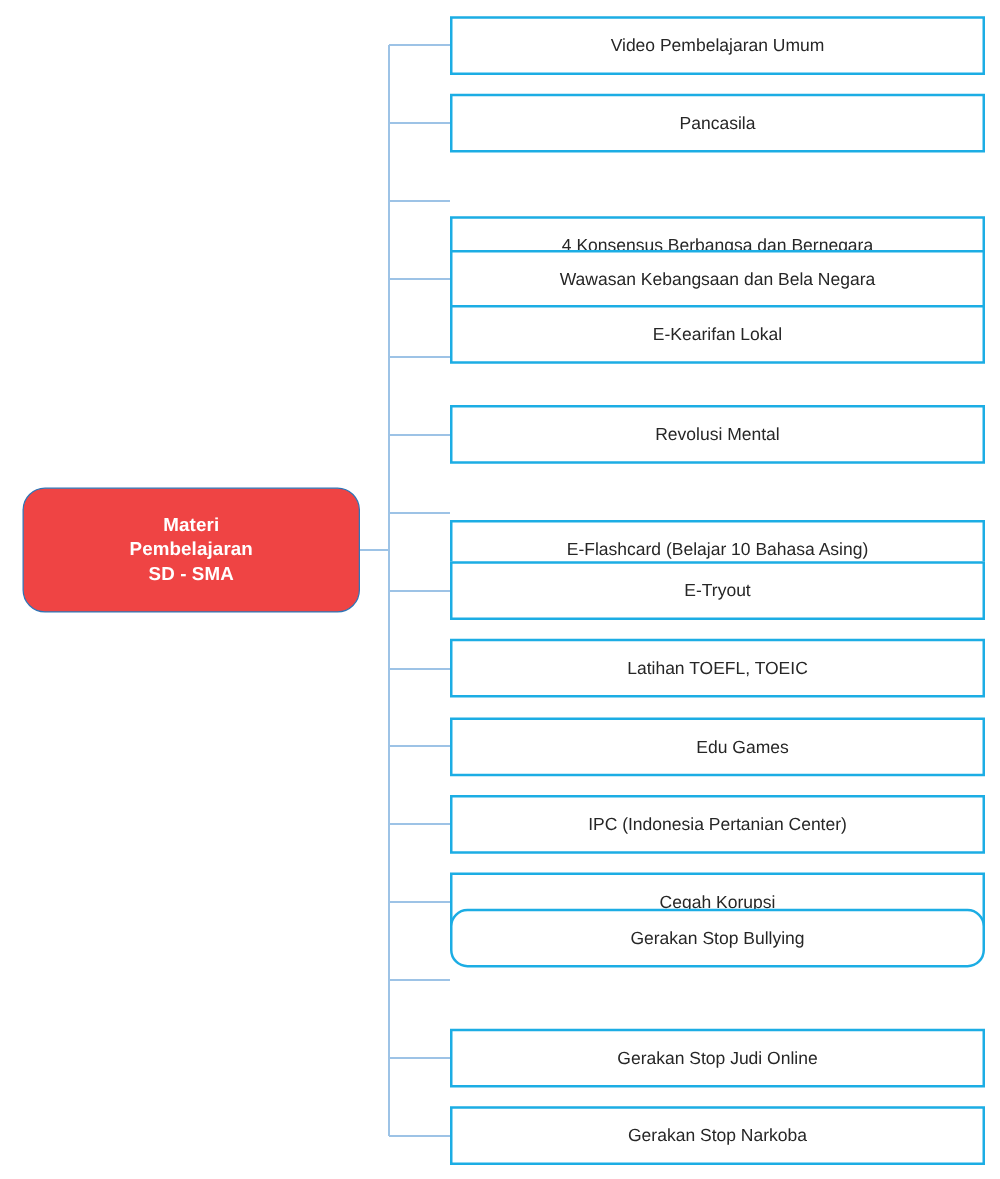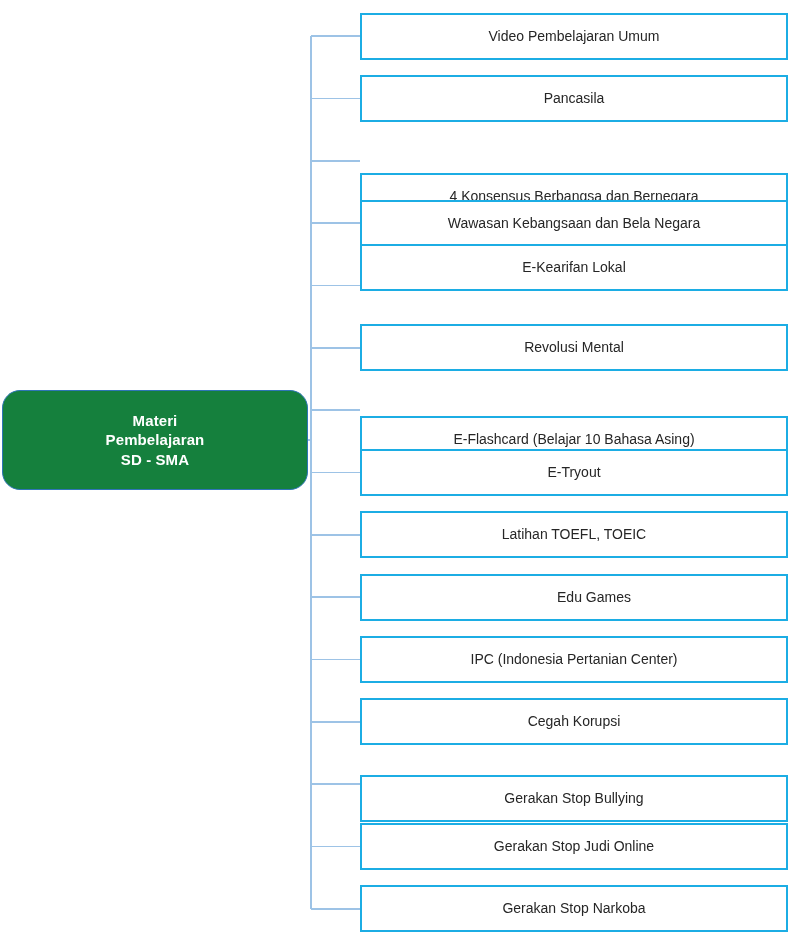--- a/index.html
+++ b/index.html
@@ -21,26 +21,26 @@
   #connector-layer {
     position: absolute;
     left: 0;
     top: 0;
     width: 800px;
     height: 943px;
     pointer-events: none;
   }
   .root-node {
     position: absolute;
-    left: 2px;
+    left: 18px;
     top: 390px;
-    width: 306px;
+    width: 270px;
     height: 100px;
     box-sizing: border-box;
-    background: #15803d;
+    background: #ef4444;
     border: 1.5px solid #2E75B6;
     border-radius: 18px;
     display: flex;
     align-items: center;
     justify-content: center;
   }
   .root-label {
     color: #ffffff;
     font-weight: bold;
     font-size: 15px;
@@ -132,21 +132,21 @@
       </div>
       <div class="leaf-node" style="top: 573.65px; padding-left: 40px;">
         <div class="leaf-label">Edu Games</div>
       </div>
       <div class="leaf-node" style="top: 636px; align-items: center;">
         <div class="leaf-label">IPC (Indonesia Pertanian Center)</div>
       </div>
       <div class="leaf-node" style="top: 698.35px;">
         <div class="leaf-label">Cegah Korupsi</div>
       </div>
-      <div class="leaf-node" style="top: 775px;">
+      <div class="leaf-node" style="top: 727px; border-radius: 14px;">
         <div class="leaf-label">Gerakan Stop Bullying</div>
       </div>
       <div class="leaf-node" style="top: 823.05px;">
         <div class="leaf-label">Gerakan Stop Judi Online</div>
       </div>
       <div class="leaf-node" style="top: 885.4px;">
         <div class="leaf-label">Gerakan Stop Narkoba</div>
       </div>
     </div>
 

